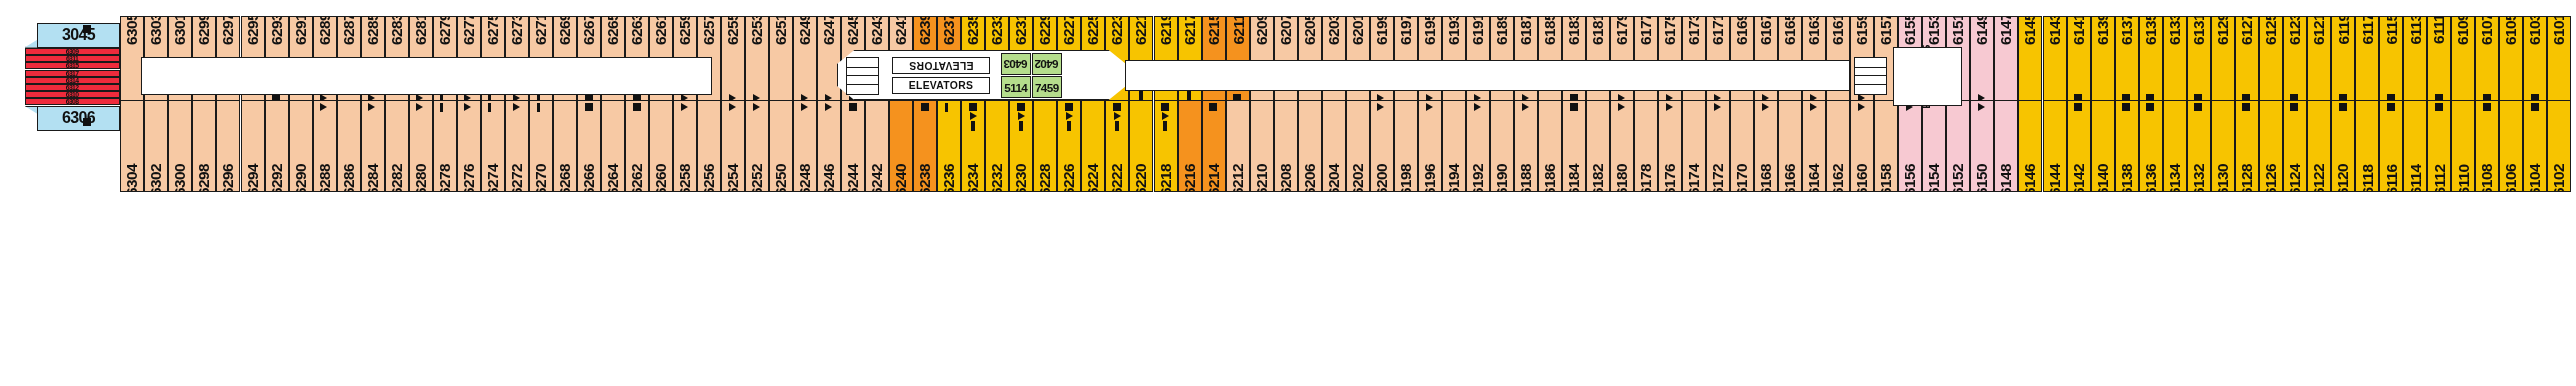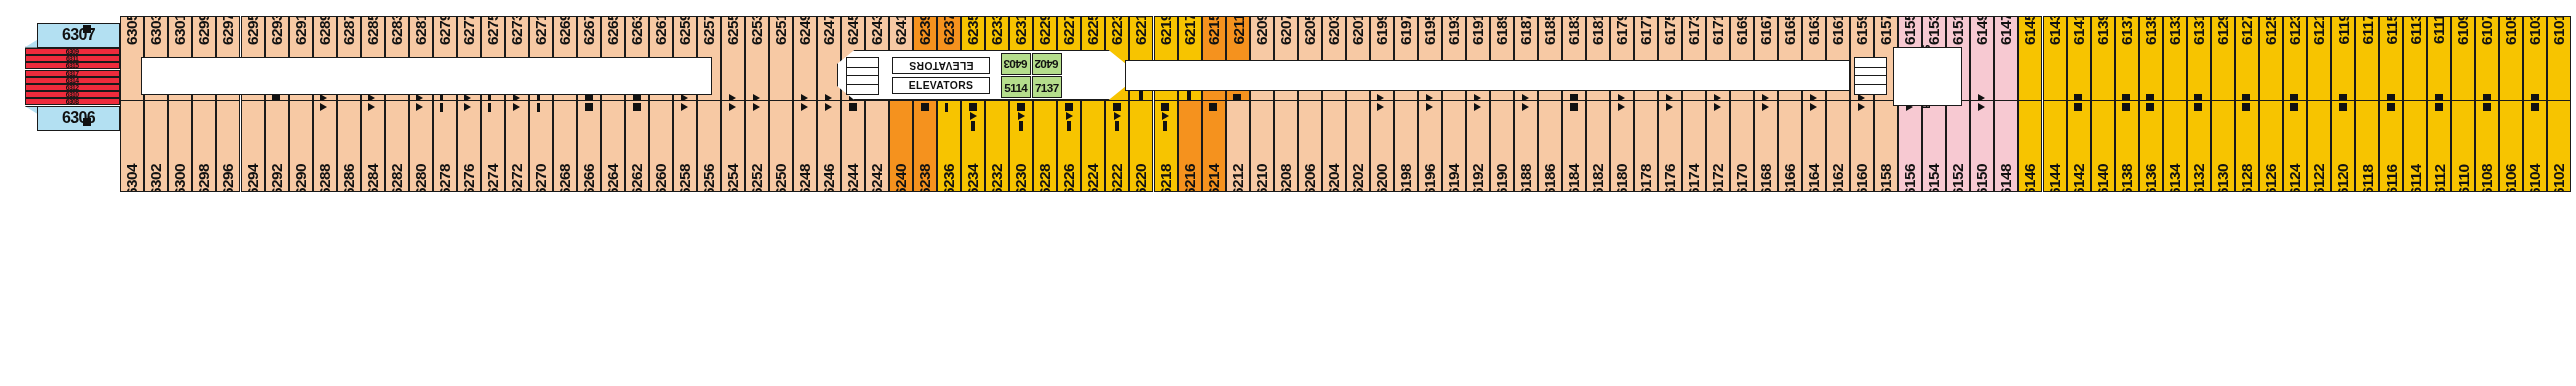--- a/index.html
+++ b/index.html
@@ -45,21 +45,21 @@
 <body>
 
 <div id="stage">
 
   <div class="tip" style="left:24.6px;top:23px;width:95px;height:24.6px;
               clip-path:polygon(0 100%,42% 0,100% 0,100% 100%);"></div>
   <div class="tip" style="left:24.6px;top:106px;width:95px;height:24.6px;
               clip-path:polygon(0 0,42% 100%,100% 100%,100% 0);"></div>
 
   <div class="cab c-blue horiz" style="left:37px;top:23px;width:83px;height:24.6px;border-width:1.2px;">
-    <span class="lab">6307</span>
+    <span class="lab">3045</span>
   </div>
   <div class="marks" style="left:83px;top:24.6px;">
     <div class="mk-sq"></div>
   </div>
 
   <div class="cab c-blue horiz" style="left:37px;top:106px;width:83px;height:24.6px;border-width:1.2px;">
     <span class="lab">6306</span>
   </div>
   <div class="marks" style="left:83px;top:118px;">
     <div class="mk-sq"></div>
@@ -1045,21 +1045,21 @@
   <div class="cab c-green horiz" style="left:1001px;top:53px;width:29.5px;height:22px;">
     <span class="lab" style="transform:rotate(180deg);font-size:11.7px;">6403</span>
   </div>
   <div class="cab c-green horiz" style="left:1032px;top:53px;width:29.5px;height:22px;">
     <span class="lab" style="transform:rotate(180deg);font-size:11.7px;">6402</span>
   </div>
   <div class="cab c-green horiz" style="left:1001px;top:76px;width:29.5px;height:22px;">
     <span class="lab" style="font-size:11.7px;">5114</span>
   </div>
   <div class="cab c-green horiz" style="left:1032px;top:76px;width:29.5px;height:22px;">
-    <span class="lab" style="font-size:11.7px;">7137</span>
+    <span class="lab" style="font-size:11.7px;">7459</span>
   </div>
 
   <div class="corr" style="left:1125px;top:60px;width:725px;height:31px;"></div>
 
   <div class="stair" style="left:1854px;top:57px;width:33px;height:38px;">
     <i style="top:8.6px"></i>
       <i style="top:17px"></i>
       <i style="top:26px"></i>
   </div>
   <div class="elvbox elv-rot" style="left:1915px;top:49px;width:22px;height:55px;">

